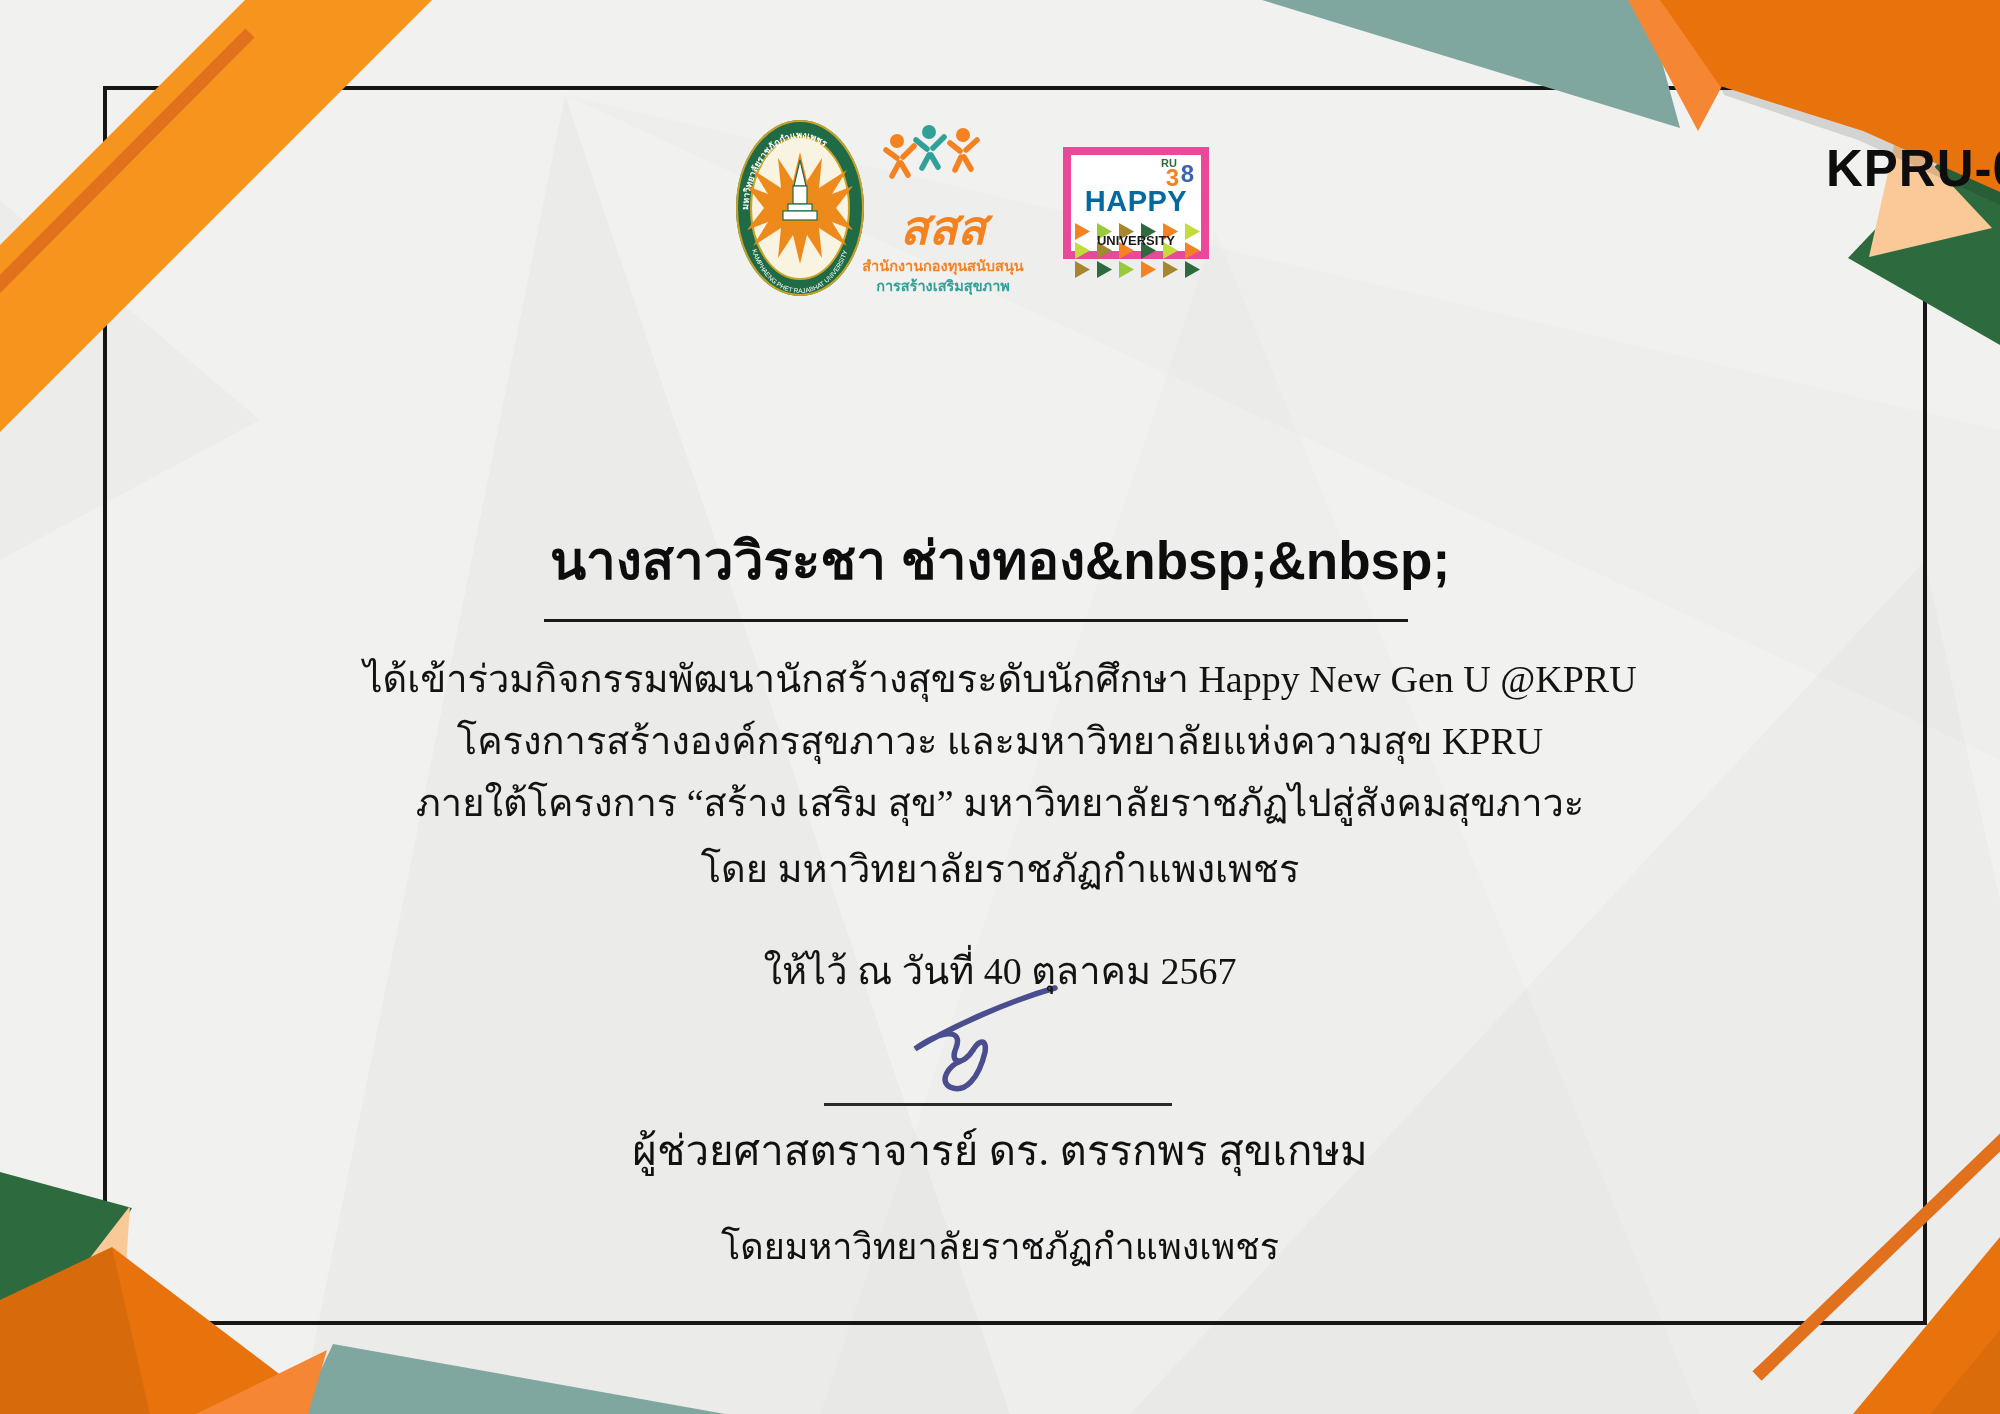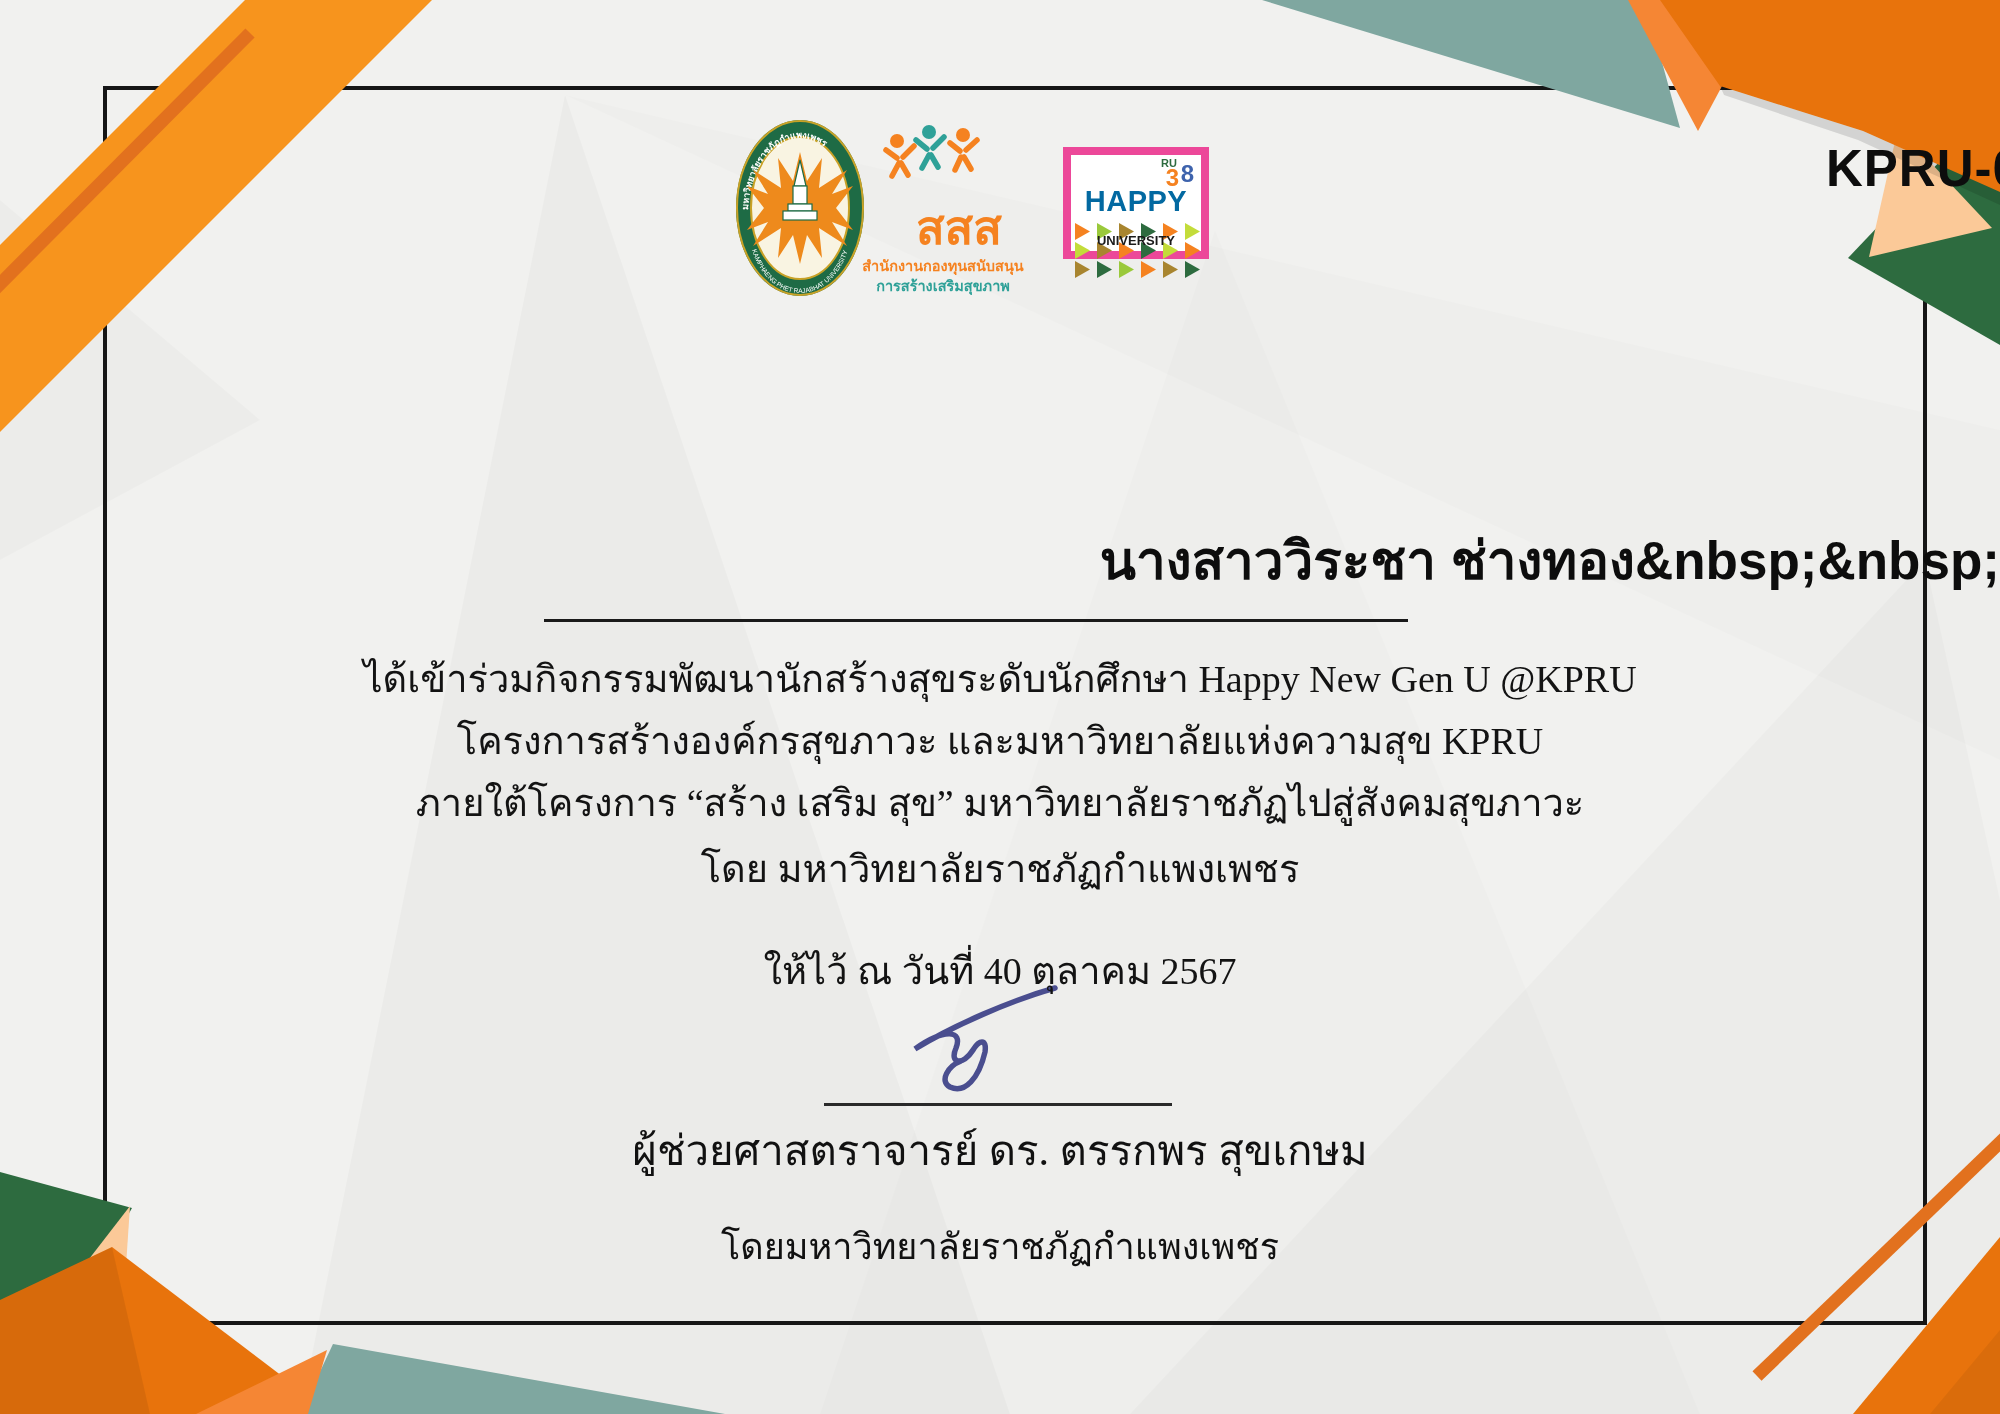--- a/index.html
+++ b/index.html
@@ -6,31 +6,31 @@
   #canvas{
     position:relative;width:2000px;height:1414px;overflow:hidden;
     background:#F1F1EF;
     font-family:"Liberation Sans",sans-serif;
     color:#111;
   }
   #decor{position:absolute;left:0;top:0;width:2000px;height:1414px;display:block;}
   .abs{position:absolute;white-space:nowrap;}
   .centered{left:0;right:0;text-align:center;}
   .title{top:366px;font-size:66px;font-weight:800;letter-spacing:-1px;color:#0d0d0d;}
-  .name{top:518px;font-size:53px;font-weight:700;color:#0d0d0d;text-align:right;}
+  .name{top:518px;font-size:53px;font-weight:700;color:#0d0d0d;}
   .name-underline{left:544px;top:619px;width:864px;height:3px;background:#1a1a1a;}
   .body-line{font-family:"Liberation Serif",serif;font-size:38px;color:#131313;}
   .date-line{top:940px;font-family:"Liberation Serif",serif;font-size:38px;color:#131313;}
   .sig-underline{left:824px;top:1103px;width:348px;height:3px;background:#2a2a2a;}
   .signer-name{top:1117px;font-family:"Liberation Serif",serif;font-size:42px;}
   .signer-title1{top:1174px;font-family:"Liberation Serif",serif;font-size:36px;}
   .signer-title2{top:1218px;font-family:"Liberation Serif",serif;font-size:36px;}
   .code{left:1826px;top:139px;font-size:51px;font-weight:600;letter-spacing:1px;color:#0d0d0d;}
   
-  .sss-word{left:884px;top:190px;width:118px;text-align:right;font-size:47px;font-weight:800;}
+  .sss-word{left:884px;top:190px;width:118px;text-align:center;font-size:47px;font-weight:800;font-style:italic;}
   .sss-l1{left:855px;top:254px;width:176px;text-align:center;font-size:14.5px;font-weight:700;}
   .sss-l2{left:855px;top:274px;width:176px;text-align:center;font-size:14.5px;font-weight:700;}
   
   .hu-box{left:1063px;top:147px;width:146px;height:112px;background:#fff;border:8px solid #ec4899;box-sizing:border-box;}
   .hu-ru{position:absolute;right:24px;top:2px;font-size:11px;font-weight:800;color:#2D6B3F;}
   .hu-3{position:absolute;right:22px;top:9px;font-size:24px;font-weight:900;color:#F58220;}
   .hu-8{position:absolute;right:7px;top:5px;font-size:24px;font-weight:900;color:#3E63AD;}
   .hu-happy{position:absolute;left:0;right:0;top:30px;text-align:center;font-size:29px;font-weight:900;letter-spacing:0.5px;color:#0369a1;}
   .hu-pattern{position:absolute;left:4px;top:68px;}
   .hu-univ{position:absolute;left:0;right:0;bottom:3px;text-align:center;font-size:13px;font-weight:800;color:#1a1a1a;}

